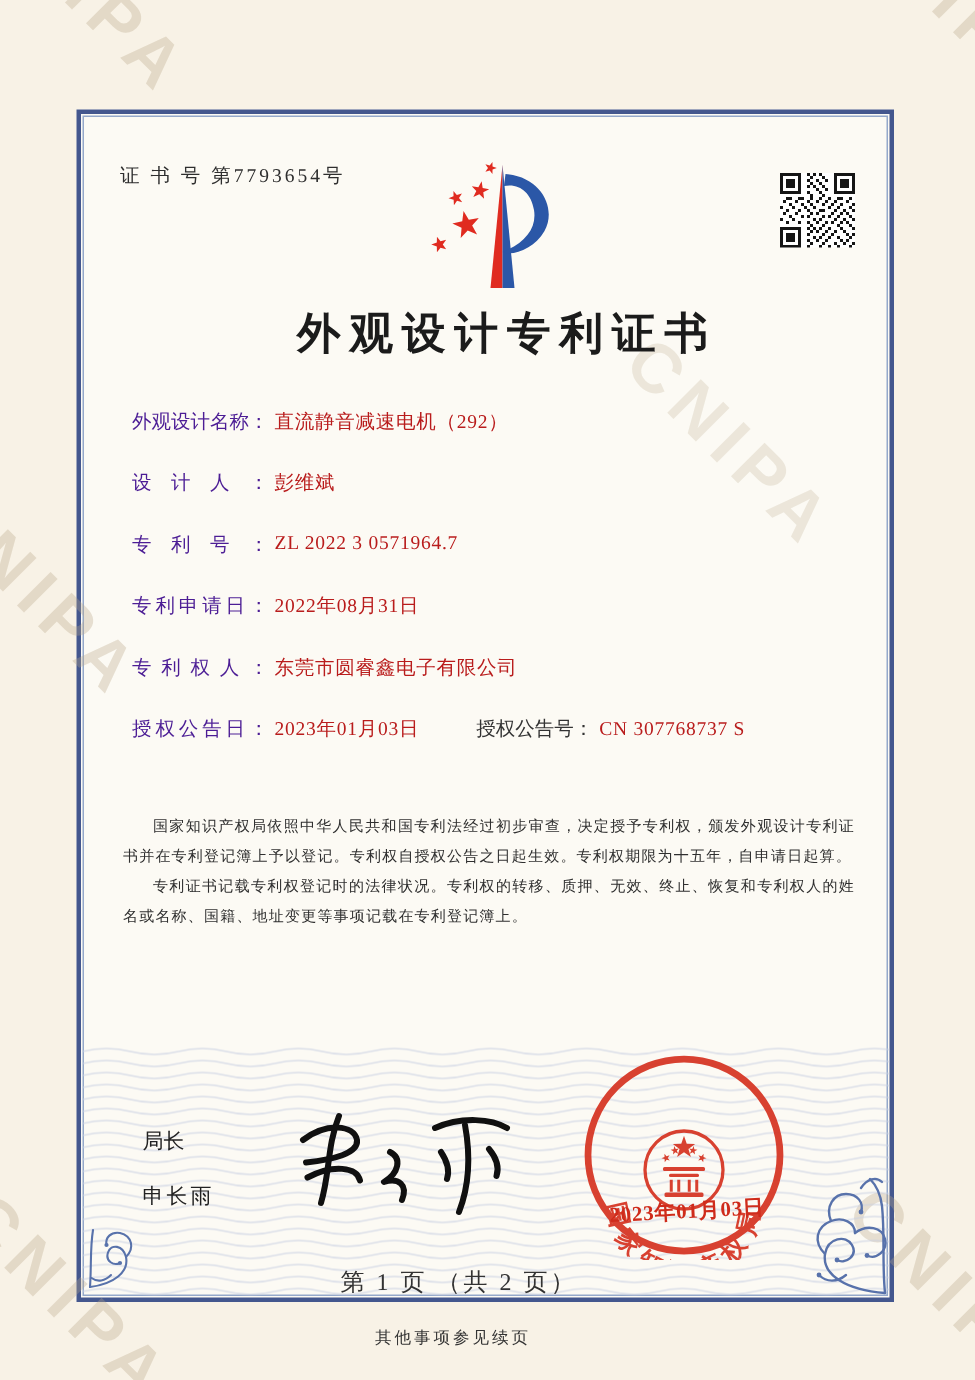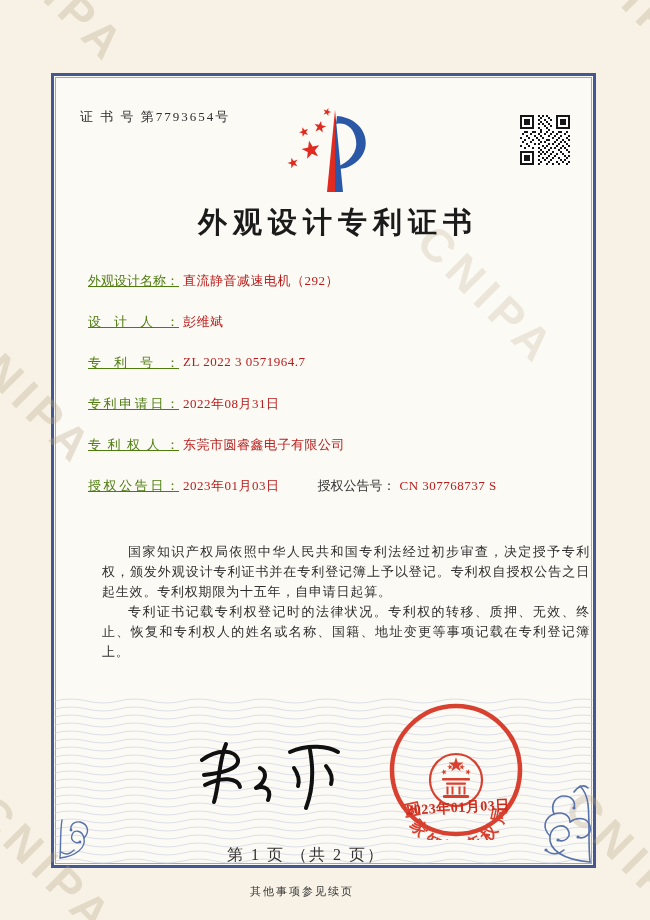--- a/index.html
+++ b/index.html
@@ -29,27 +29,27 @@
   .logo{position:absolute;left:278px;top:100px;z-index:2;}
   .qr{position:absolute;left:520px;top:115px;z-index:2;}
   .title{
     position:absolute;left:0;top:203px;width:650px;text-align:center;
     font-size:29px;font-weight:bold;letter-spacing:6px;color:#1b1b1b;z-index:2;padding-left:13px;
   }
   .fields{position:absolute;left:88px;top:272px;width:480px;z-index:2;font-size:13px;color:#3a3a3a;}
   .frow{height:17px;margin-bottom:24px;white-space:nowrap;}
   .flabel{
     display:inline-block;width:91px;vertical-align:top;
-    text-align:justify;text-align-last:justify;-moz-text-align-last:justify;color:#4d7c0f;text-decoration:underline;
+    text-align:justify;text-align-last:justify;-moz-text-align-last:justify;color:#4c1d95;
   }
   .fvalue{margin-left:4px;letter-spacing:0.5px;color:#b91c1c;}
   .flabel2{margin-left:38px;color:#333;}
   .body-text{
     position:absolute;left:82px;top:542px;width:488px;z-index:2;
-    font-size:13px;line-height:20px;text-align:justify;color:#2f2f2f;letter-spacing:0.8px;margin-left:20px;
+    font-size:10px;line-height:20px;text-align:justify;color:#2f2f2f;letter-spacing:0.8px;
   }
   .body-text p{margin:0;text-indent:2em;}
   .signer{position:absolute;left:95px;top:752px;z-index:2;font-size:14px;color:#222;}
   .signer .name{margin-top:19px;letter-spacing:2px;}
   .signature{position:absolute;left:190px;top:738px;z-index:3;}
   .seal{position:absolute;left:386px;top:700px;z-index:4;opacity:0.93;}
   .seal-date{
     position:absolute;left:388px;top:799px;width:140px;text-align:center;z-index:5;
     font-size:14px;font-weight:bold;color:#cf2b1b;transform:rotate(-3deg);letter-spacing:0.5px;
   }
@@ -178,20 +178,24 @@
     <div class="frow">
       <span class="flabel">授权公告日：</span><span class="fvalue">2023年01月03日</span><span class="flabel2">授权公告号：</span><span class="fvalue">CN 307768737 S</span>
     </div>
   </div>
 
   <div class="body-text">
     <p>国家知识产权局依照中华人民共和国专利法经过初步审查，决定授予专利权，颁发外观设计专利证书并在专利登记簿上予以登记。专利权自授权公告之日起生效。专利权期限为十五年，自申请日起算。</p>
     <p>专利证书记载专利权登记时的法律状况。专利权的转移、质押、无效、终止、恢复和专利权人的姓名或名称、国籍、地址变更等事项记载在专利登记簿上。</p>
   </div>
 
+  <div class="signer">
+    <div>局长</div>
+    <div class="name">申长雨</div>
+  </div>
 
   <svg class="signature" width="160" height="80" viewBox="0 0 160 80">
     <g fill="none" stroke="#101010" stroke-width="4" stroke-linecap="round" stroke-linejoin="round">
       <path d="M36,6 C28,26 30,44 24,64"></path>
       <path d="M12,22 C28,10 46,12 48,22 C49,31 32,35 14,37"></path>
       <path d="M15,47 C32,38 48,40 50,49"></path>
       <path d="M70,30 C78,34 76,44 66,50 C76,47 82,52 78,62"></path>
       <path d="M100,14 C118,6 138,8 148,14"></path>
       <path d="M120,12 C124,34 123,52 116,70"></path>
       <path d="M104,30 C108,36 110,42 108,48"></path>

